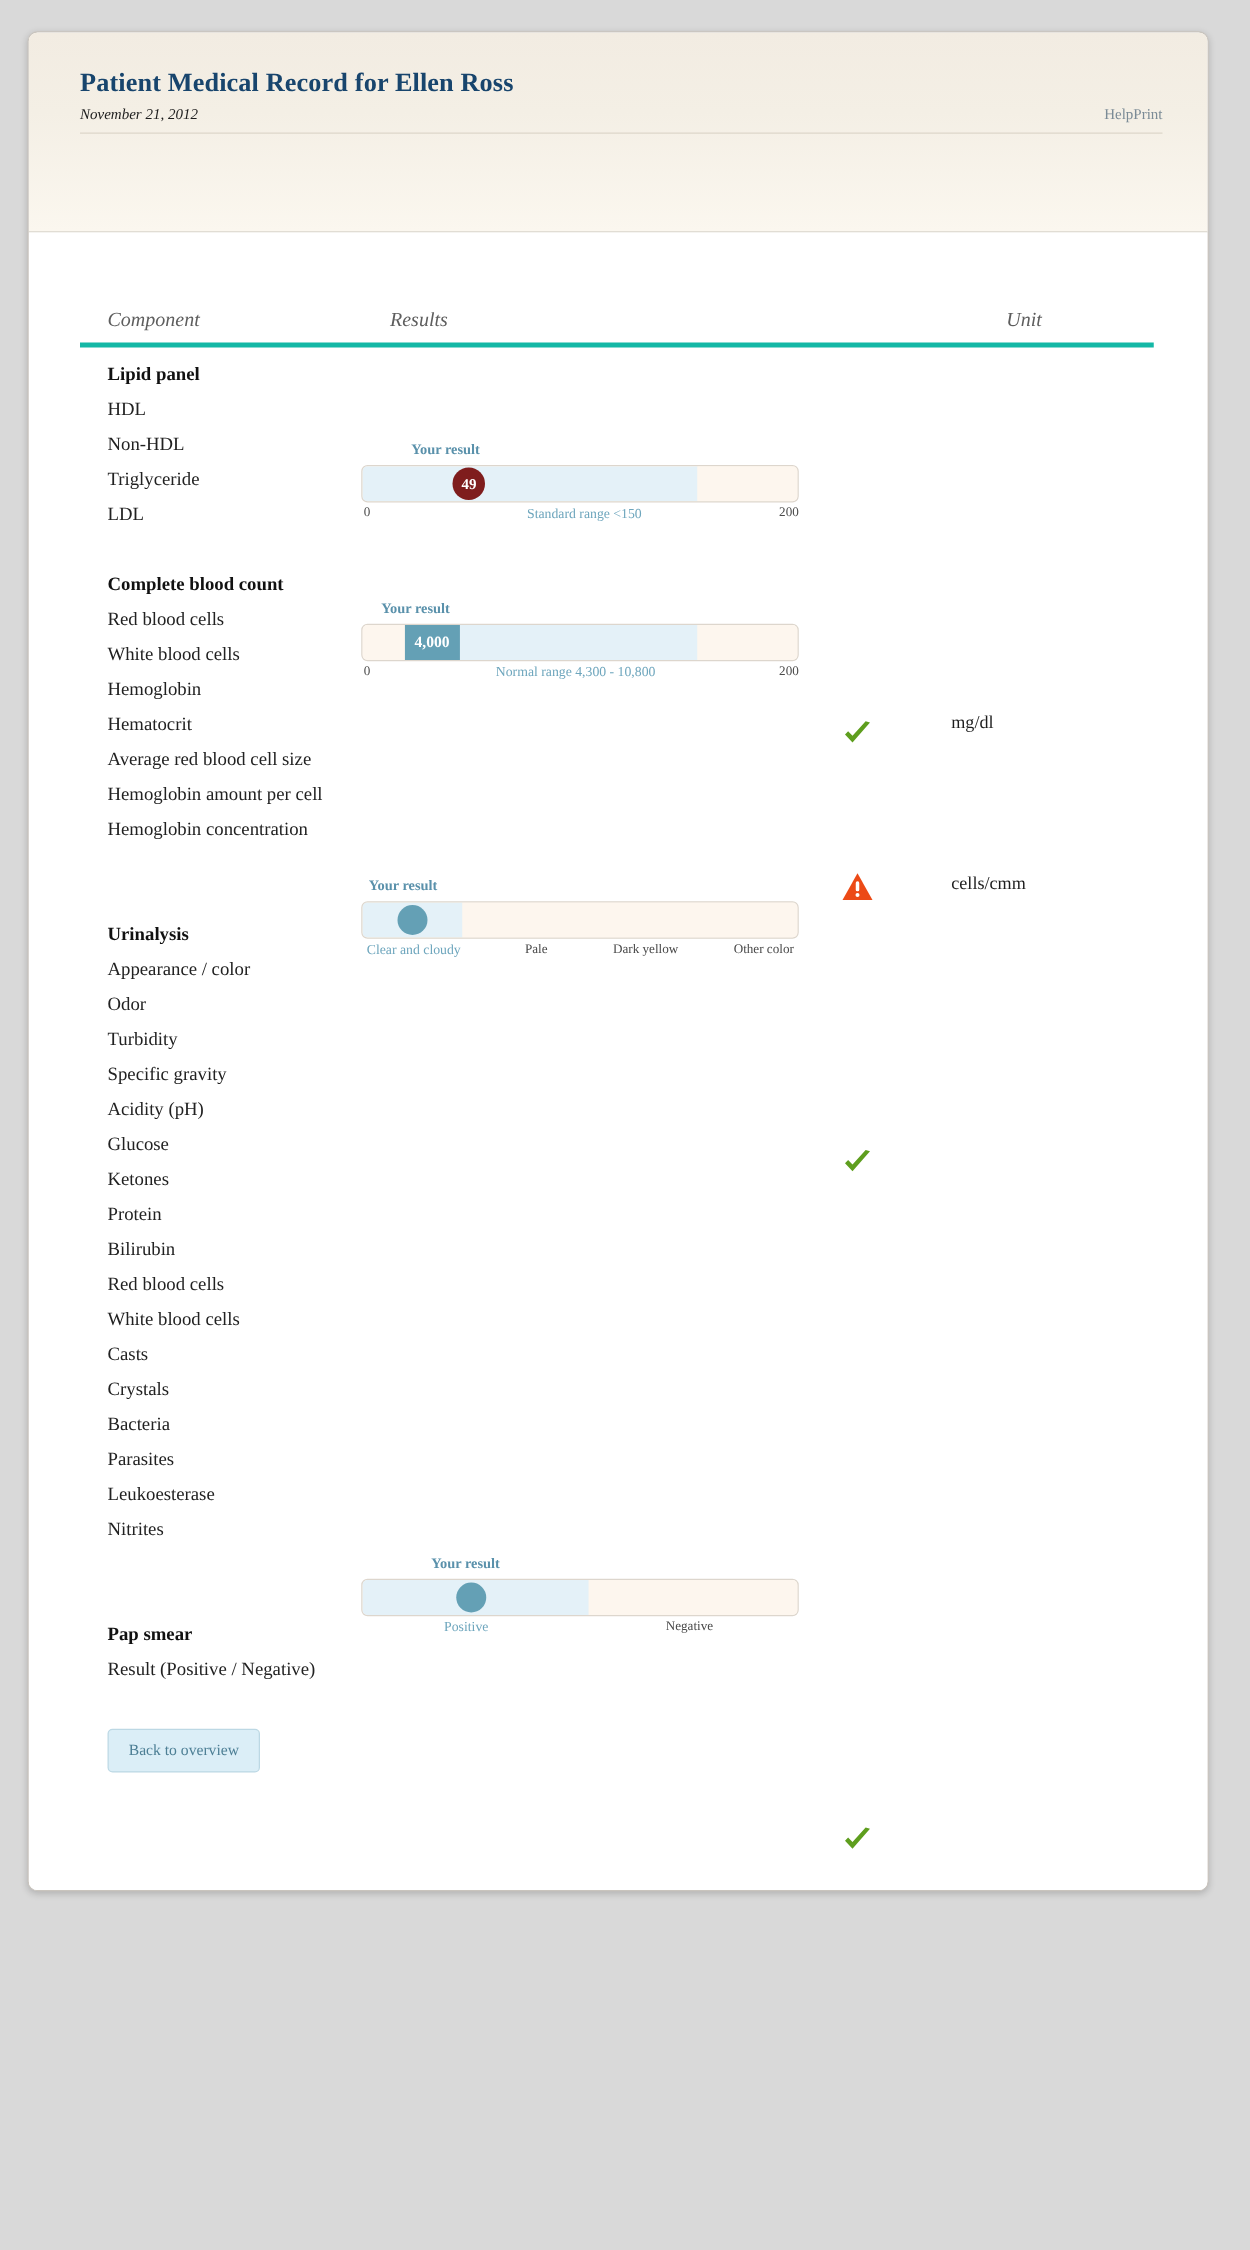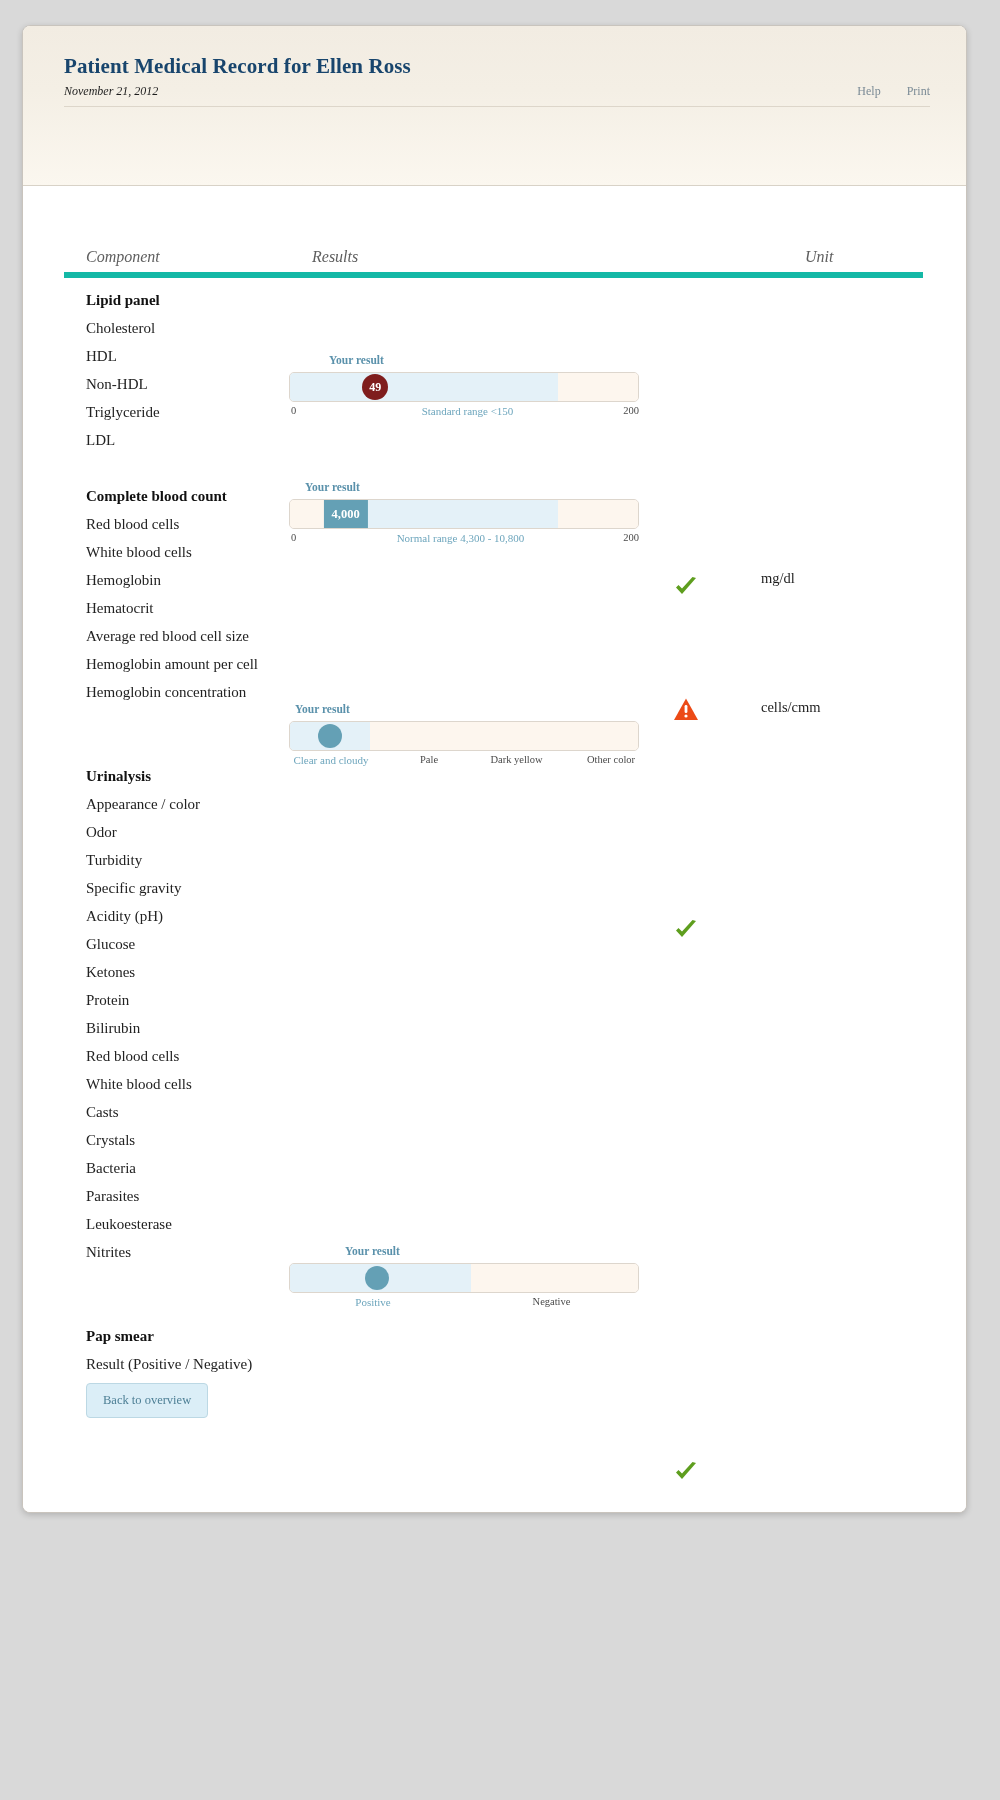--- a/index.html
+++ b/index.html
@@ -34,21 +34,21 @@
     position:absolute; left:41px; top:28px;
     font-size:21px; font-weight:bold; color:#18456d;
     letter-spacing:.1px;
   }
   .subtitle {
     position:absolute; left:41px; top:58px;
     font-size:12px; font-style:italic; color:#1d1d1d;
   }
   .header-links {
     position:absolute; right:36px; top:58px;
-    display:flex; gap:26px;
+    display:flex; 
   }
   .header-links span {
     font-size:12px; color:#7b8b96;
   }
   .header-rule {
     position:absolute; left:41px; right:36px; top:80px;
     height:1px; background:#ddd6ca;
   }
 
   
@@ -77,21 +77,21 @@
     z-index:3;
   }
   .tab.more { color:#7d96a8; padding-left:18px; }
 
   
   .content { position:relative; padding:0; background:#fff; height:1328px; }
 
   .colhead {
     position:absolute; top:62px; left:41px; right:43px;
     height:30px;
-    border-bottom:6px solid #14b8a6;
+    border-bottom:4px solid #14b8a6;
   }
   .colhead .ch {
     position:absolute; top:0;
     font-size:16px; font-style:italic; color:#5e5e5e;
   }
   .ch-component { left:22px; }
   .ch-results   { left:248px; }
   .ch-unit      { left:697px;margin-left:44px; }
 
   .rows { position:absolute; top:100px; left:63px; width:260px; }
@@ -213,21 +213,20 @@
   <div class="content">
 
     <div class="colhead">
       <div class="ch ch-component">Component</div>
       <div class="ch ch-results">Results</div>
       <div class="ch ch-unit">Unit</div>
     </div>
 
     <div class="rows">
       <div class="row group">Lipid panel</div>
-      <div class="row">Cholesterol</div>
       <div class="row">HDL</div>
       <div class="row">Non-HDL</div>
       <div class="row">Triglyceride</div>
       <div class="row">LDL</div>
       <div class="row spacer"></div>
       <div class="row group">Complete blood count</div>
       <div class="row">Red blood cells</div>
       <div class="row">White blood cells</div>
       <div class="row">Hemoglobin</div>
       <div class="row">Hematocrit</div>

